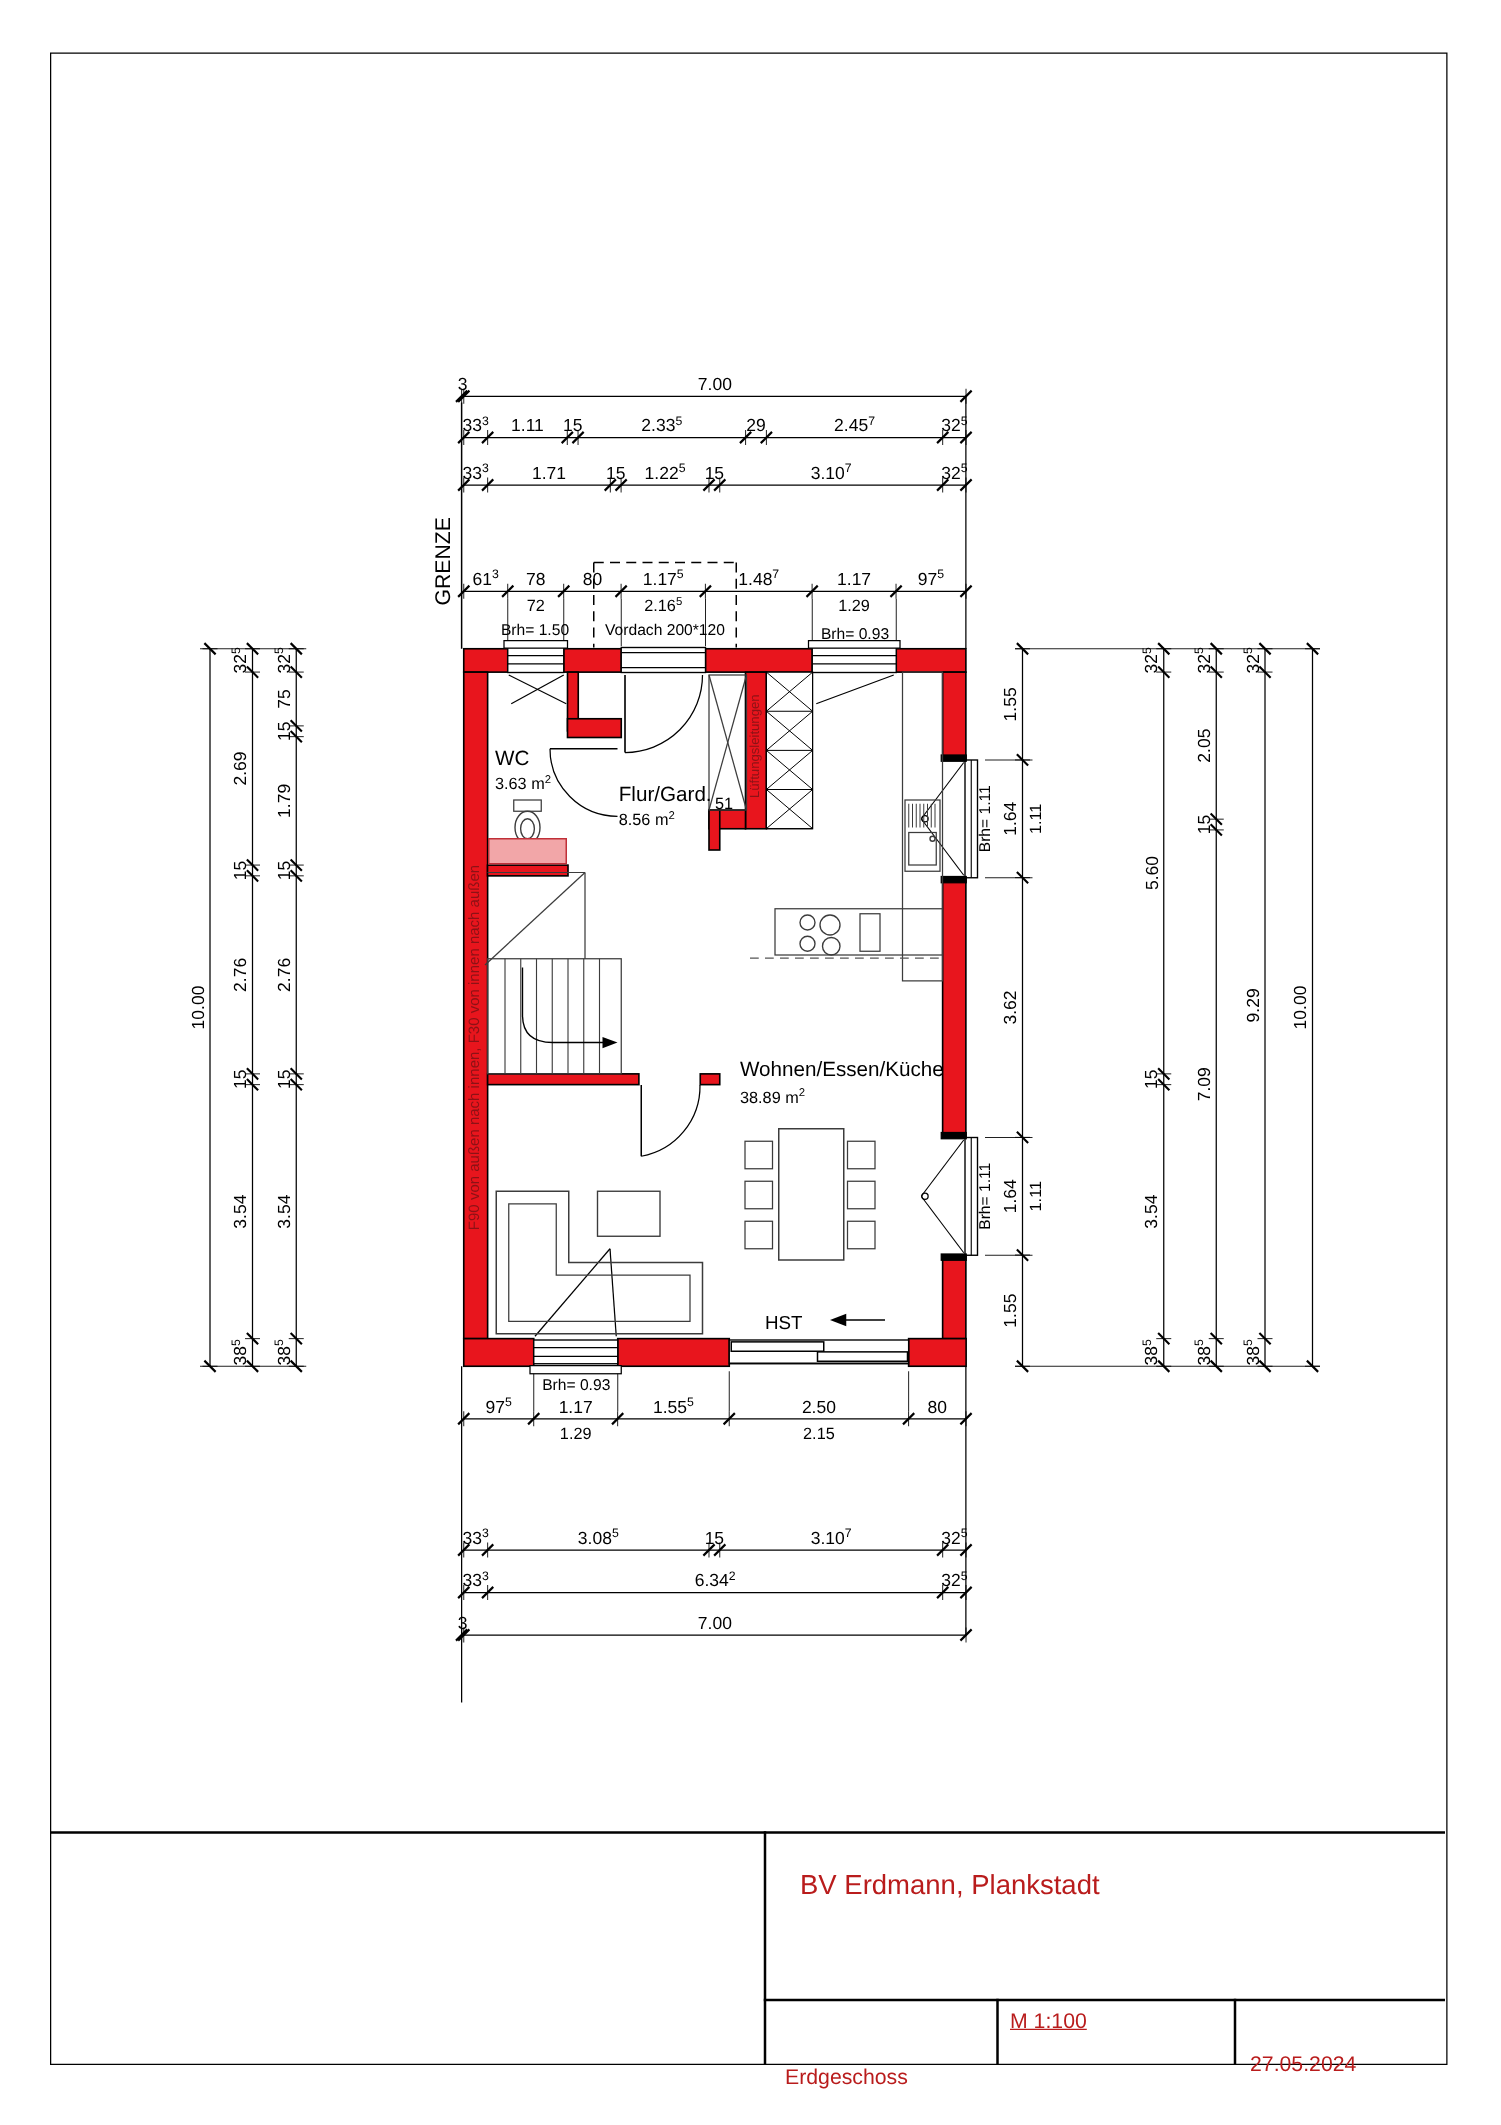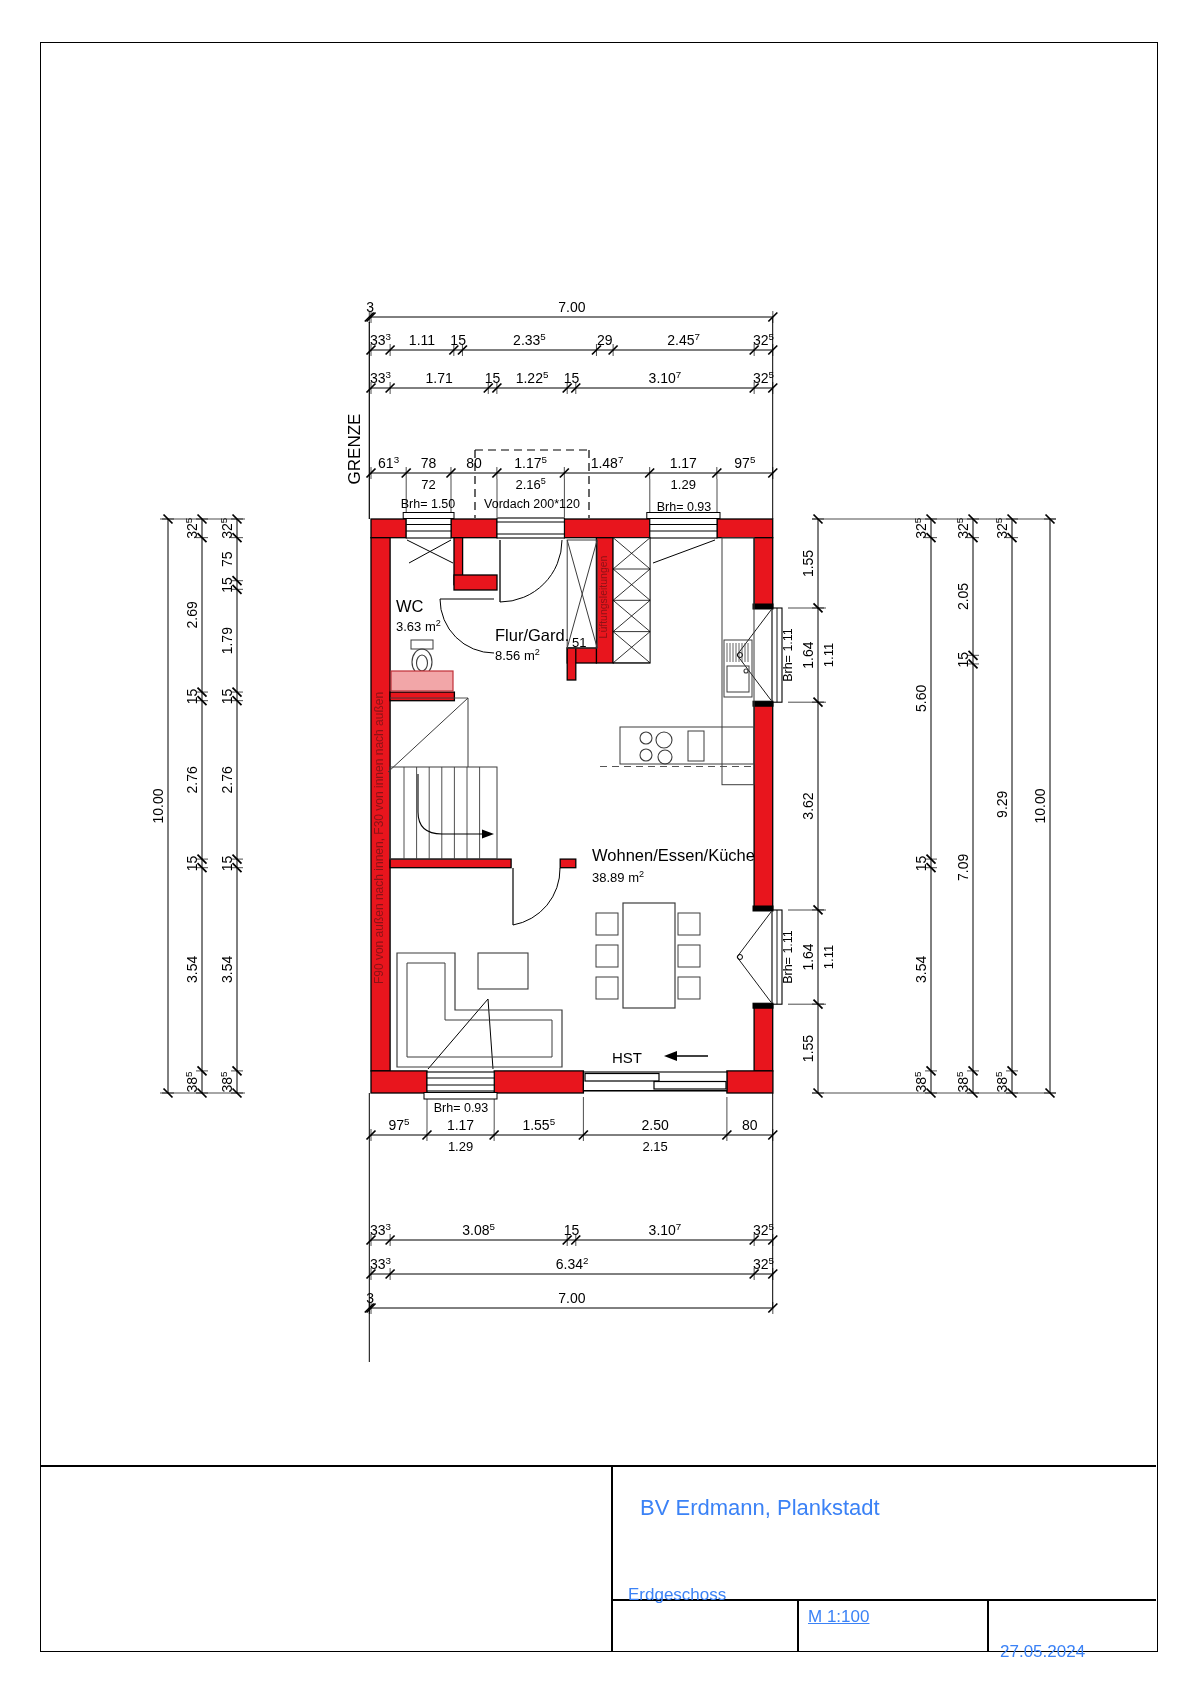--- a/index.html
+++ b/index.html
@@ -1,23 +1,23 @@
 <!DOCTYPE html>
 <html><head>
 <meta charset="utf-8">
 <style>
   html,body{margin:0;padding:0;background:#fff;}
   #page{position:relative;width:1201px;height:1700px;background:#fff;overflow:hidden;
         font-family:"Liberation Sans", sans-serif;}
   #plan{position:absolute;left:0;top:0;}
   .frame{position:absolute;left:40px;top:42px;width:1116px;height:1608px;border:1.6px solid #000;}
   .tb-line{position:absolute;background:#000;}
-  .tb-text{position:absolute;color:#3b82f6;white-space:nowrap;}
+  .tb-text{position:absolute;color:#b91c1c;white-space:nowrap;}
   #tb-project{left:640px;top:1495px;font-size:22px;}
-  #tb-sheet{left:628px;top:1585px;font-size:17px;}
+  #tb-sheet{left:628px;top:1652px;font-size:17px;}
   #tb-scale{left:808px;top:1607px;font-size:17px;text-decoration:underline;}
   #tb-date{left:1000px;top:1607px;font-size:17px;margin-top:35px;}
 </style>
 </head>
 <body>
 
 <div id="page">
   <div class="frame"></div>
 
   <svg id="plan" width="1201" height="1700" viewBox="0 0 1201 1700">

